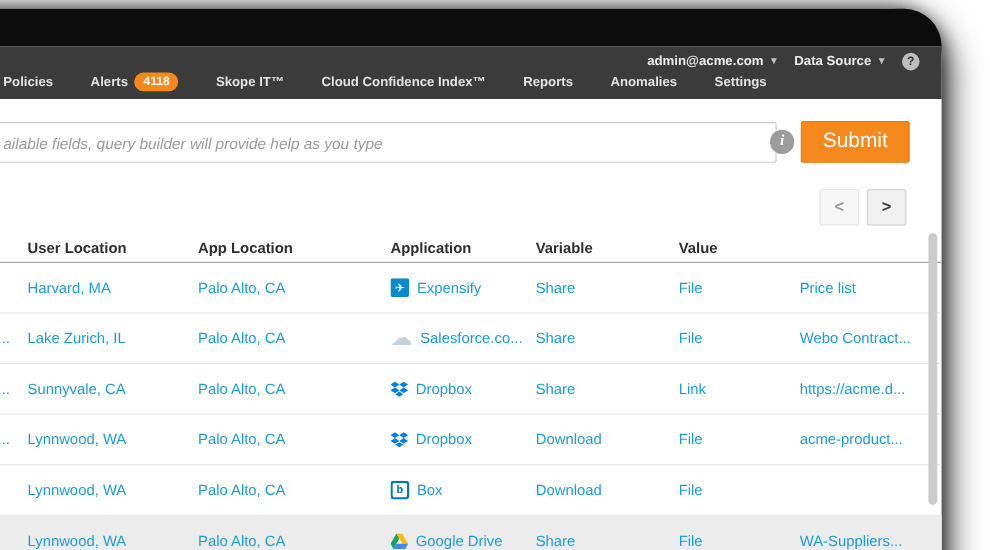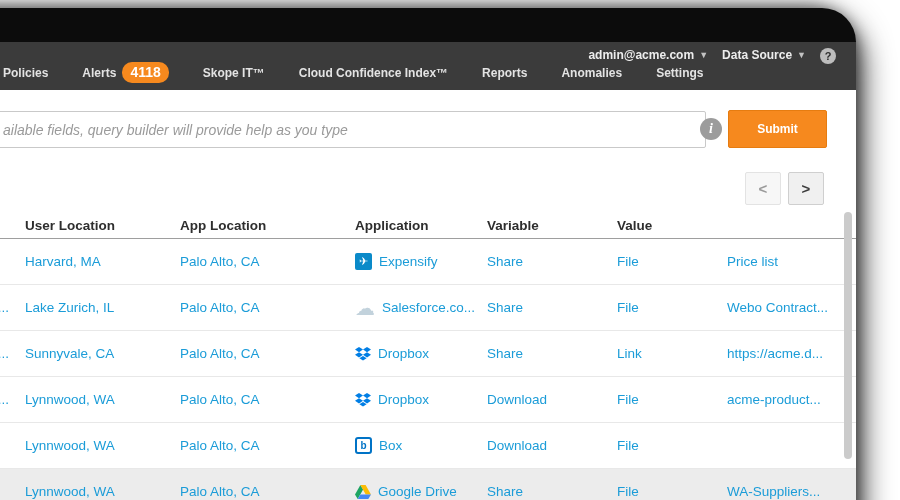--- a/index.html
+++ b/index.html
@@ -24,39 +24,39 @@
   .help-circle{
     width:16px;height:16px;border-radius:50%;background:#bdbdbd;color:#2e2e2e;
     font-size:11px;font-weight:bold;display:flex;align-items:center;justify-content:center;
   }
   .menu-row{
     position:absolute;bottom:7px;left:63px;display:flex;align-items:center;gap:34px;
     color:#e3e3e3;font-size:12px;font-weight:bold;white-space:nowrap;
   }
   .menu-item{display:flex;align-items:center;gap:6px;cursor:pointer;}
   .alert-badge{
-    background:#f6891e;color:#ffffff;font-size:14px;font-weight:bold;
+    background:#f6891e;color:#ffffff;font-size:11px;font-weight:bold;
     padding:2px 8px;border-radius:10px;line-height:1.2;
   }
   .content{position:relative;height:458px;}
   .query-input{
     position:absolute;left:52px;top:21px;width:692px;height:35px;
     border:1px solid #c9c9c9;border-radius:2px;padding:0 10px;font-size:14px;
     font-family:"Liberation Sans",sans-serif;color:#444;outline:none;box-sizing:content-box;
   }
   .query-input::placeholder{font-style:italic;color:#9a9a9a;}
   .info-circle{
     position:absolute;left:760px;top:28px;width:22px;height:22px;border-radius:50%;
     background:#9c9c9c;color:#ffffff;display:flex;align-items:center;justify-content:center;
     font-family:"Liberation Serif",serif;font-style:italic;font-weight:bold;font-size:14px;
   }
   .submit-btn{
     position:absolute;left:788px;top:20px;width:99px;height:38px;
     background:#f6891e;border:1px solid #e67c10;border-radius:2px;
-    color:#ffffff;font-size:12px;font-weight:bold;font-family:"Liberation Sans",sans-serif;
+    color:#ffffff;font-size:19px;font-weight:normal;font-family:"Liberation Sans",sans-serif;
     cursor:pointer;
   }
   .page-btn{
     position:absolute;top:82px;width:36px;height:33px;border-radius:2px;
     display:flex;align-items:center;justify-content:center;font-size:15px;font-weight:bold;
     cursor:pointer;box-sizing:border-box;
   }
   .page-prev{left:805px;background:#f7f7f7;border:1px solid #e3e3e3;color:#9a9a9a;}
   .page-next{left:848px;background:#f0f0f0;border:1px solid #cfcfcf;color:#3d3d3d;}
   .table{position:absolute;left:0;top:122px;width:916px;}

